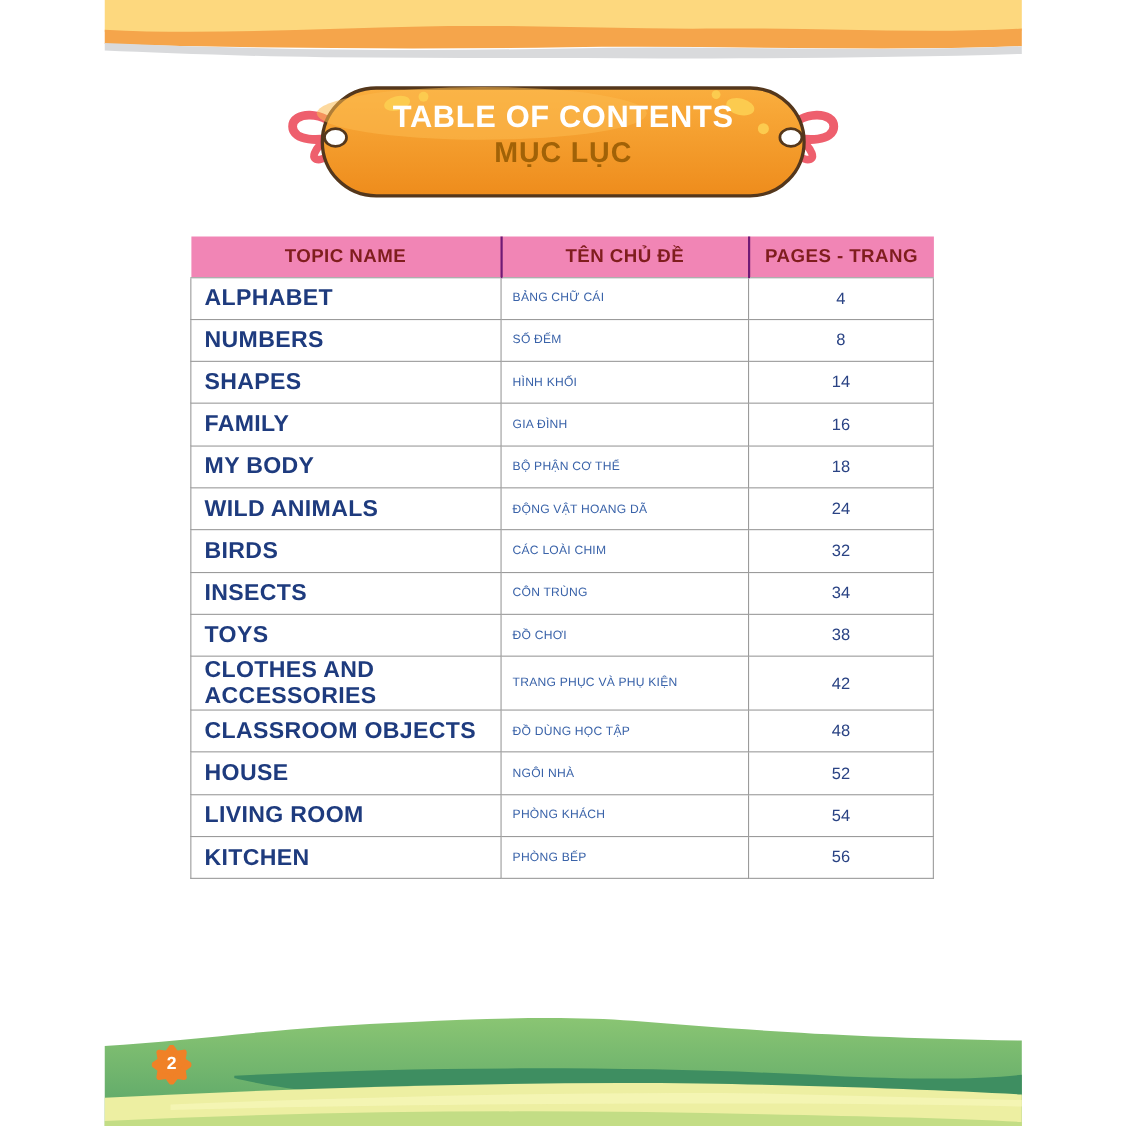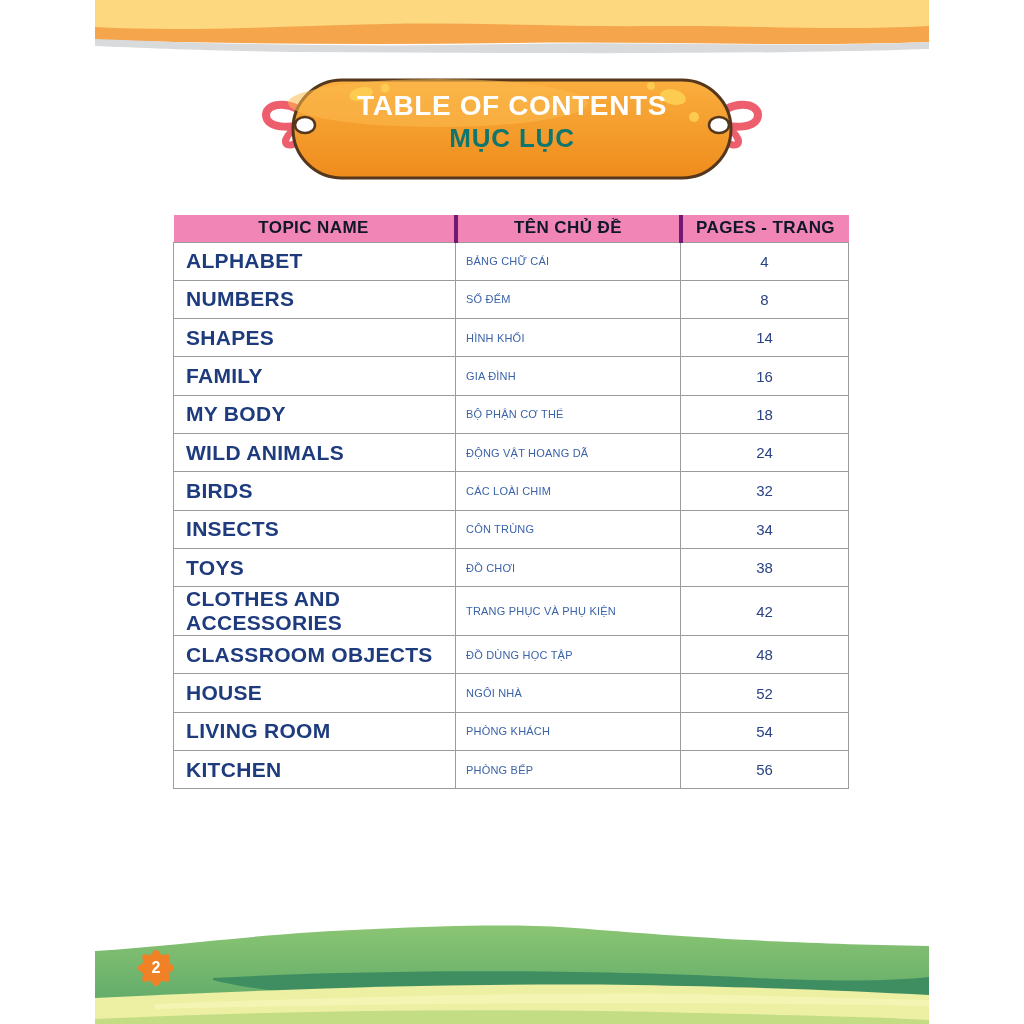--- a/index.html
+++ b/index.html
@@ -20,40 +20,40 @@
   #banner-text {
     left:293px; top:80px; width:438px; height:82px;
     display:flex; flex-direction:column; align-items:center; justify-content:center;
     gap:5px; z-index:2;
   }
   .banner-line1 {
     color:#ffffff; font-weight:bold; font-size:28px; letter-spacing:0.6px;
     line-height:1;
   }
   .banner-line2 {
-    color:#0f766e; font-weight:bold; font-size:26px; letter-spacing:0.8px;
+    color:#a16207; font-weight:bold; font-size:26px; letter-spacing:0.8px;
     line-height:1;
   }
 
   
   #toc-table {
     left:173px; top:215px; width:675px;
     border-collapse:collapse; table-layout:fixed;
     background:#ffffff;
   }
   #toc-table col.c1 { width:282px; }
   #toc-table col.c2 { width:225px; }
   #toc-table col.c3 { width:168px; }
   #toc-table th {
-    background:#F185B5; color:#0f172a;
+    background:#F185B5; color:#7f1d1d;
     font-size:17px; font-weight:bold; letter-spacing:0.4px;
-    height:27px; text-align:center; vertical-align:middle;
+    height:37px; text-align:center; vertical-align:middle;
     border-bottom:1px solid #9b9b9b;
   }
-  #toc-table th + th { border-left:4px solid #701a75; }
+  #toc-table th + th { border-left:2px solid #701a75; }
   #toc-table td {
     border:1px solid #9b9b9b;
     height:38.3px; vertical-align:middle;
     background:#ffffff;
   }
   td.td-topic {
     color:#1E3B7E; font-weight:bold; font-size:21px; letter-spacing:0.3px;
     padding-left:12px;
   }
   td.td-vi {

